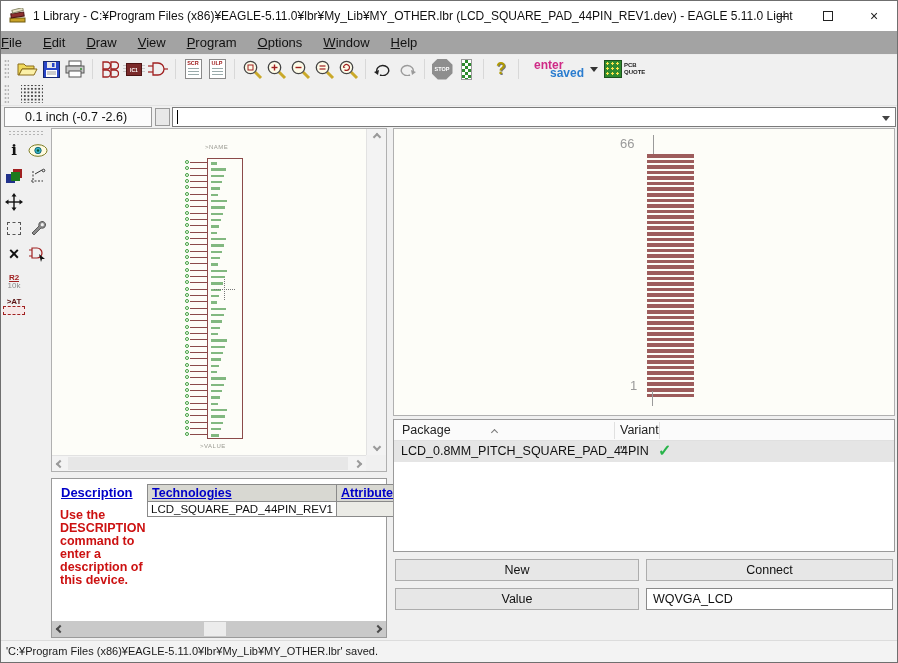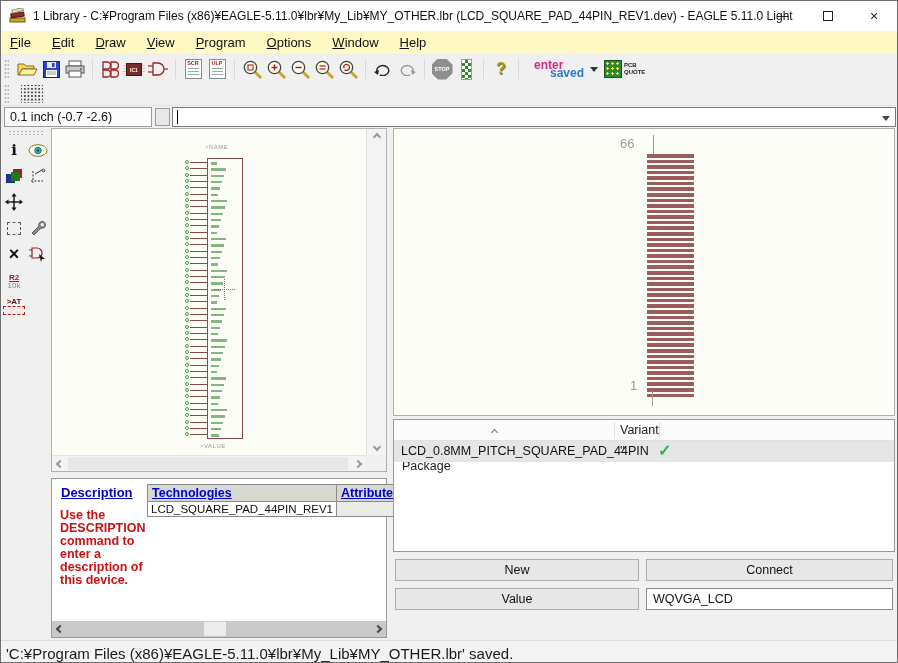--- a/index.html
+++ b/index.html
@@ -10,21 +10,21 @@
   
   .titlebar { position:absolute; left:0; top:0; width:100%; height:30px; background:#ffffff; display:flex; align-items:center; }
   .app-icon { width:18px; height:16px; margin:0 6px 0 8px; }
   .title-text { font-size:12px; color:#111; white-space:nowrap; overflow:hidden; }
   .win-controls { position:absolute; right:0; top:0; height:30px; display:flex; }
   .win-btn { width:46px; height:30px; display:flex; align-items:center; justify-content:center; font-size:14px; color:#222; }
   .glyph-min { width:11px; height:1px; background:#222; }
   .glyph-max { width:10px; height:10px; border:1px solid #222; }
 
   
-  .menubar { position:absolute; left:0; top:30px; width:100%; height:24px; background:#fef9c3; display:flex; align-items:center; padding-left:9px; border-bottom:1px solid #ececec; }
+  .menubar { position:absolute; left:0; top:30px; width:100%; height:24px; background:#a3a3a3; display:flex; align-items:center; border-bottom:1px solid #ececec; }
   .menu-item { display:inline-block; font-size:13px; color:#111; margin-right:21px; }
   .menu-item::first-letter { text-decoration:underline; }
 
   
   .toolbar { position:absolute; left:0; top:54px; width:100%; height:28px; background:#f0f0f0; display:flex; align-items:center; }
   .toolbar2 { position:absolute; left:0; top:82px; width:100%; height:23px; background:#f0f0f0; display:flex; align-items:center; border-bottom:1px solid #e3e3e3; }
   .drag-handle { width:5px; height:20px; margin:0 6px 0 3px; background-image:radial-gradient(#b5b5b5 1px, transparent 1.1px); background-size:3px 4px; }
   .tbtn { width:24px; height:24px; display:flex; align-items:center; justify-content:center; position:relative; }
   .tsep { width:1px; height:20px; background:#d8d8d8; margin:0 5px; }
   .tbtn svg { display:block; }
@@ -42,21 +42,21 @@
   .dl-design { color:#cf2a86; font-weight:bold; font-size:12px; display:block; }
   .dl-link { color:#2a7ccf; font-weight:bold; font-size:12px; display:block; margin-left:16px; margin-top:-2px; }
   .dd-arrow { width:0; height:0; border-left:4px solid transparent; border-right:4px solid transparent; border-top:5px solid #333; margin:0 6px; }
   .pcbquote { display:flex; align-items:center; }
   .pq-chip { width:18px; height:18px; background:#2f8a2f; border:1px solid #1c521c; margin-right:2px; background-image:radial-gradient(#ffe44d 1px, transparent 1.2px); background-size:5px 5px; }
   .pq-text { font-size:6px; font-weight:bold; color:#222; line-height:7px; }
   .grid-btn { width:22px; height:18px; margin-left:6px; background-image:radial-gradient(#4a4a4a 0.9px, transparent 1px); background-size:3.6px 3.6px; background-position:2px 2px; }
 
   
   .cmdrow { position:absolute; left:0; top:105px; width:100%; height:22px; background:#f0f0f0; }
-  .coord-box { position:absolute; left:3px; top:1px; width:148px; height:20px; background:#fcfcfc; border:1px solid #9a9a9a; font-size:12.5px; color:#111; padding:2px 0 0 5px; }
+  .coord-box { position:absolute; left:3px; top:1px; width:148px; height:20px; background:#fcfcfc; border:1px solid #9a9a9a; font-size:12.5px; color:#111; padding:2px 0 0 20px; }
   .mini-btn { position:absolute; left:154px; top:2px; width:15px; height:18px; background:#e8e8e8; border:1px solid #9a9a9a; }
   .cmd-combo { position:absolute; left:171px; top:1px; width:724px; height:20px; background:#fff; border:1px solid #7a7a7a; }
   .caret { position:absolute; left:4px; top:2px; width:1px; height:14px; background:#000; }
   .combo-arrow { position:absolute; right:5px; top:8px; width:0; height:0; border-left:4px solid transparent; border-right:4px solid transparent; border-top:5px solid #444; }
 
   
   .tools-col { position:absolute; left:0; top:127px; width:50px; height:510px; background:#f0f0f0; }
   .tools-handle { margin:2px auto 4px auto; width:36px; height:5px; background-image:radial-gradient(#b5b5b5 1px, transparent 1.1px); background-size:4px 3px; }
   .tool-grid { display:grid; grid-template-columns:24px 24px; justify-content:center; row-gap:4px; }
   .tool { width:24px; height:22px; display:flex; align-items:center; justify-content:center; }
@@ -126,21 +126,21 @@
   .pkg-line { position:absolute; width:1px; background:#9a9a9a; }
   .pkg-line-top { left:259px; top:6px; height:19px; }
   .pkg-line-bottom { left:258px; top:262px; height:15px; }
   .pkg-pads { position:absolute; left:253px; top:25px; width:47px; height:243px; }
   .pad { position:absolute; left:0; width:47px; height:3.6px; background:#9d5c5c; }
 
   
   .pkg-table { position:absolute; left:392px; top:418px; width:502px; height:133px; background:#fff; border:1px solid #9a9a9a; }
   .pt-header { position:absolute; left:0; top:0; width:100%; height:21px; background:#fbfbfb; border-bottom:1px solid #e0e0e0; }
   .pt-h-cell { position:absolute; top:3px; font-size:12.5px; color:#222; }
-  .pt-h-package { left:8px;margin-top:36px; } .pt-h-variant { left:226px; }
+  .pt-h-package { left:8px; } .pt-h-variant { left:226px; }
   .pt-h-div { position:absolute; top:2px; width:1px; height:17px; background:#e0e0e0; }
   .pt-sort { position:absolute; left:98px; top:1px; }
   .pt-sort .chev { width:5px; height:5px; border-width:1px; border-color:#777; }
   .pt-row { position:absolute; left:0; top:21px; width:100%; height:21px; background:#e5e5e5; }
   .pt-cell { position:absolute; top:3px; font-size:12.5px; color:#111; }
   .pt-c-package { left:7px; } .pt-c-variant { left:226px; }
   .pt-check { position:absolute; left:264px; top:0px; font-size:16px; font-weight:bold; color:#28b44a; }
 
   
   .btn { position:absolute; height:22px; background:#e7e7e7; border:1px solid #adadad; font-size:12.5px; color:#111; display:flex; align-items:center; justify-content:center; font-family:"Liberation Sans", sans-serif; }
@@ -150,21 +150,21 @@
   .prefix-field { position:absolute; left:645px; top:587px; width:247px; height:22px; background:#fff; border:1px solid #8a8a8a; font-size:12.5px; color:#111; padding:3px 0 0 6px; }
   .value-row { position:absolute; left:0px; top:614px; width:898px; height:22px; }
   .value-label { position:absolute; left:396px; top:4px; font-size:12.5px; color:#111; }
   .radio { position:absolute; top:3px; width:14px; height:14px; border:1px solid #555; border-radius:50%; background:#fff; }
   .radio.sel::after { content:""; position:absolute; left:3px; top:3px; width:6px; height:6px; border-radius:50%; background:#1a1a1a; }
   .radio-off { left:565px; } .radio-on { left:737px; }
   .radio-label { position:absolute; top:4px; font-size:12.5px; color:#111; }
   .label-off { left:585px; } .label-on { left:757px; }
 
   
-  .statusbar { position:absolute; left:0; top:639px; width:100%; height:23px; background:#f3f3f3; border-top:1px solid #dcdcdc; font-size:15px; color:#1a1a1a; padding:4px 0 0 5px; }
+  .statusbar { position:absolute; left:0; top:639px; width:100%; height:23px; background:#f3f3f3; border-top:1px solid #dcdcdc; font-size:11px; color:#1a1a1a; padding:4px 0 0 5px; }
 </style>
 </head>
 <body>
 
 <div id="window">
 
   <div class="titlebar">
     <svg class="app-icon" viewBox="0 0 18 16">
       <rect x="1" y="10" width="15" height="4" fill="#c9a227" stroke="#6e5a10"></rect>
       <rect x="2" y="5" width="13" height="4" fill="#8c2f2f" stroke="#4d1414" transform="rotate(-8 8 7)"></rect>

